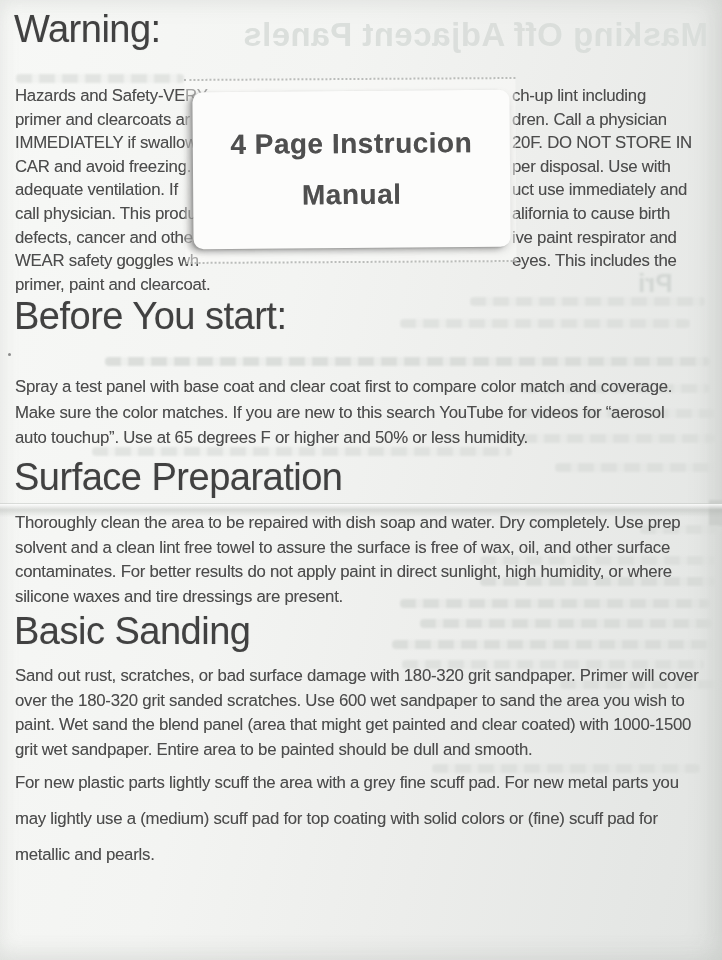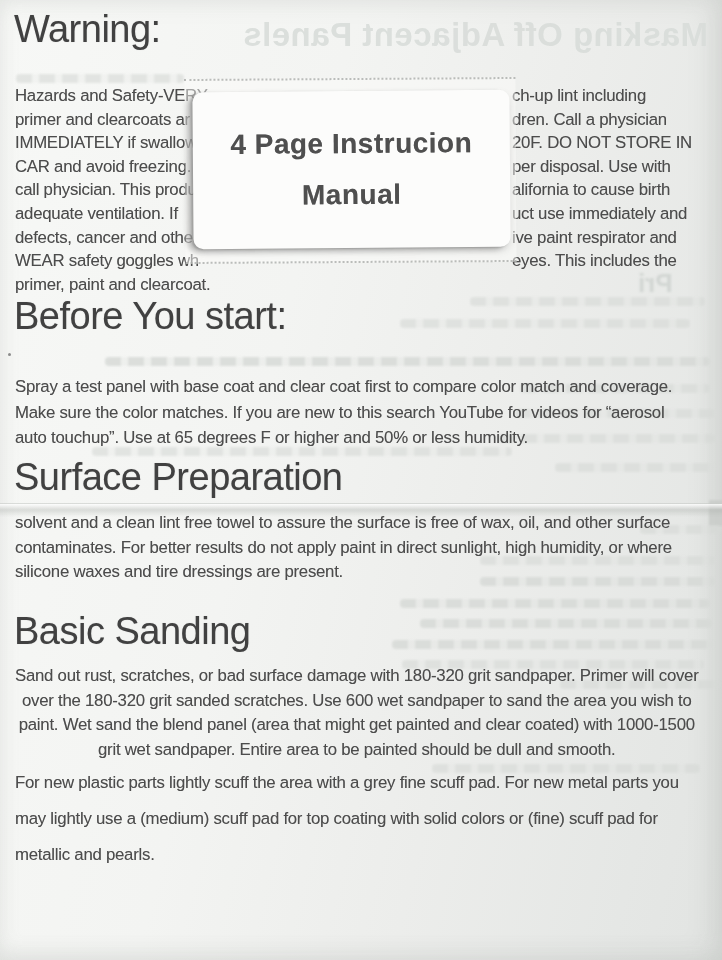--- a/index.html
+++ b/index.html
@@ -109,47 +109,48 @@
 
   <div class="content">
 
     <h1 style="top:8px;left:14px;">Warning:</h1>
 
     <div class="warn-rows">
         <div class="warn-row"><span class="wl">Hazards and Safety-VERY</span><span class="wr">ch-up lint including</span></div>
         <div class="warn-row"><span class="wl">primer and clearcoats ar</span><span class="wr">dren. Call a physician</span></div>
         <div class="warn-row"><span class="wl">IMMEDIATELY if swallow</span><span class="wr">20F. DO NOT STORE IN</span></div>
         <div class="warn-row"><span class="wl">CAR and avoid freezing.</span><span class="wr">per disposal. Use with</span></div>
+        <div class="warn-row"><span class="wl">adequate ventilation. If</span><span class="wr">uct use immediately and</span></div>
         <div class="warn-row"><span class="wl">call physician. This produ</span><span class="wr">alifornia to cause birth</span></div>
-        <div class="warn-row"><span class="wl">adequate ventilation. If</span><span class="wr">uct use immediately and</span></div>
         <div class="warn-row"><span class="wl">defects, cancer and othe</span><span class="wr">ive paint respirator and</span></div>
         <div class="warn-row"><span class="wl">WEAR safety goggles wh</span><span class="wr">eyes. This includes the</span></div>
         <div class="warn-row"><span class="wl">primer, paint and clearcoat.</span><span class="wr"></span></div>
       </div>
 
     <h1 style="top:295px;left:14px;">Before You start:</h1>
     <div class="stray-dot"></div>
 
     <div class="para" id="before-para" style="top:374px;">
         <div class="tline">Spray a test panel with base coat and clear coat first to compare color match and coverage.</div>
         <div class="tline">Make sure the color matches.  If you are new to this search YouTube for videos for “aerosol</div>
         <div class="tline">auto touchup”.  Use at 65 degrees F or higher and 50% or less humidity.</div>
       </div>
 
     <h1 style="top:456px;left:14px;">Surface Preparation</h1>
 
     <div class="para" id="surface-para" style="top:511px;">
+        <div class="tline">Thoroughly clean the area to be repaired with dish soap and water.  Dry completely. Use prep</div>
         <div class="tline">solvent and a clean lint free towel to assure the surface is free of wax, oil, and other surface</div>
         <div class="tline">contaminates. For better results do not apply paint in direct sunlight, high humidity, or where</div>
         <div class="tline">silicone waxes and tire dressings are present.</div>
       </div>
 
     <h1 style="top:610px;left:14px;">Basic Sanding</h1>
 
-    <div class="para" id="sanding-para" style="top:664px;text-align:center;">
+    <div class="para" id="sanding-para" style="top:664px;">
         <div class="tline">Sand out rust, scratches, or bad surface damage with 180-320 grit sandpaper. Primer will cover</div>
         <div class="tline">over the 180-320 grit sanded scratches. Use 600 wet sandpaper to sand the area you wish to</div>
         <div class="tline">paint. Wet sand the blend panel (area that might get painted and clear coated) with 1000-1500</div>
         <div class="tline">grit wet sandpaper. Entire area to be painted should be dull and smooth.</div>
       </div>
 
     <div class="para" id="scuff-para" style="top:759px;">
         <div class="tline">For new plastic parts lightly scuff the area with a grey fine scuff pad. For new metal parts you</div>
         <div class="tline">may lightly use a (medium) scuff pad for top coating with solid colors or (fine) scuff pad for</div>
         <div class="tline">metallic and pearls.</div>

